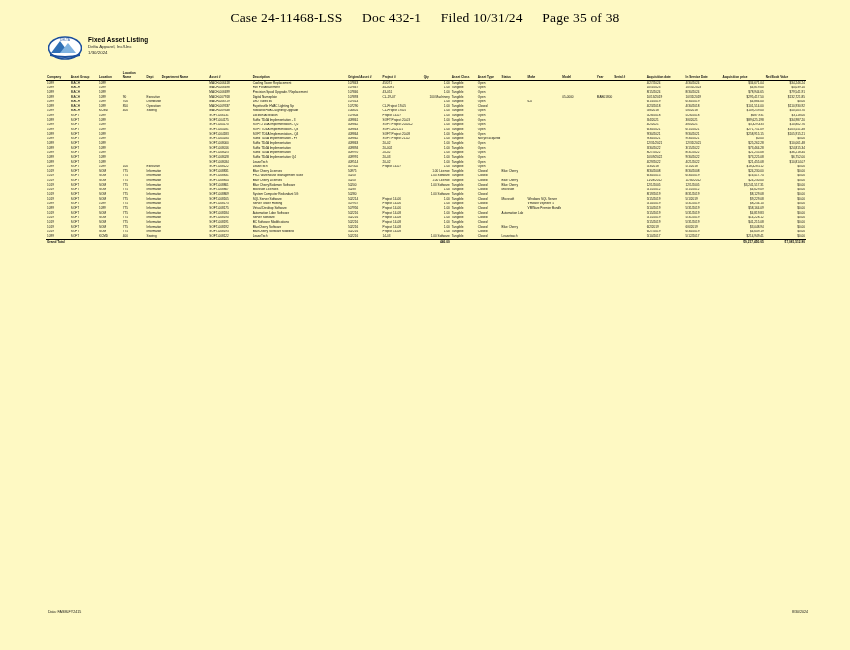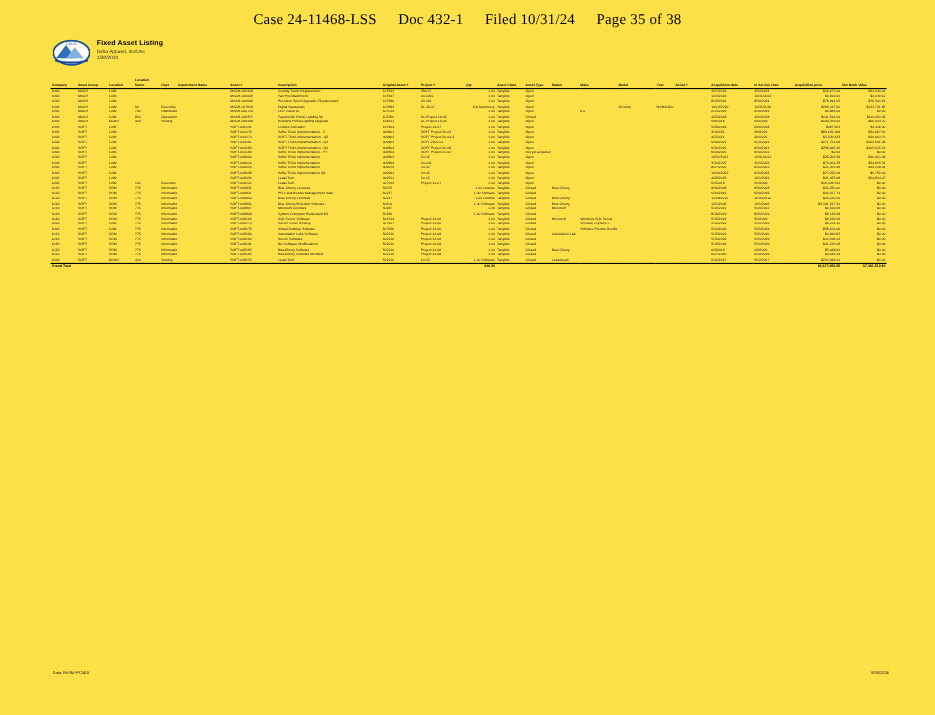--- a/index.html
+++ b/index.html
@@ -12,21 +12,21 @@
     height: 650px;
     font-family: "Liberation Sans", sans-serif;
     color: #000;
     position: relative;
     overflow: hidden;
   }
   .page {
     width: 850px;
     height: 650px;
     position: relative;
-    background: #fde047;
+    background: #fef9c3;
   }
   
   .court-stamp {
     position: absolute;
     top: 10px;
     left: 0;
     width: 850px;
     text-align: center;
     font-family: "Liberation Serif", serif;
     font-size: 13.5px;

